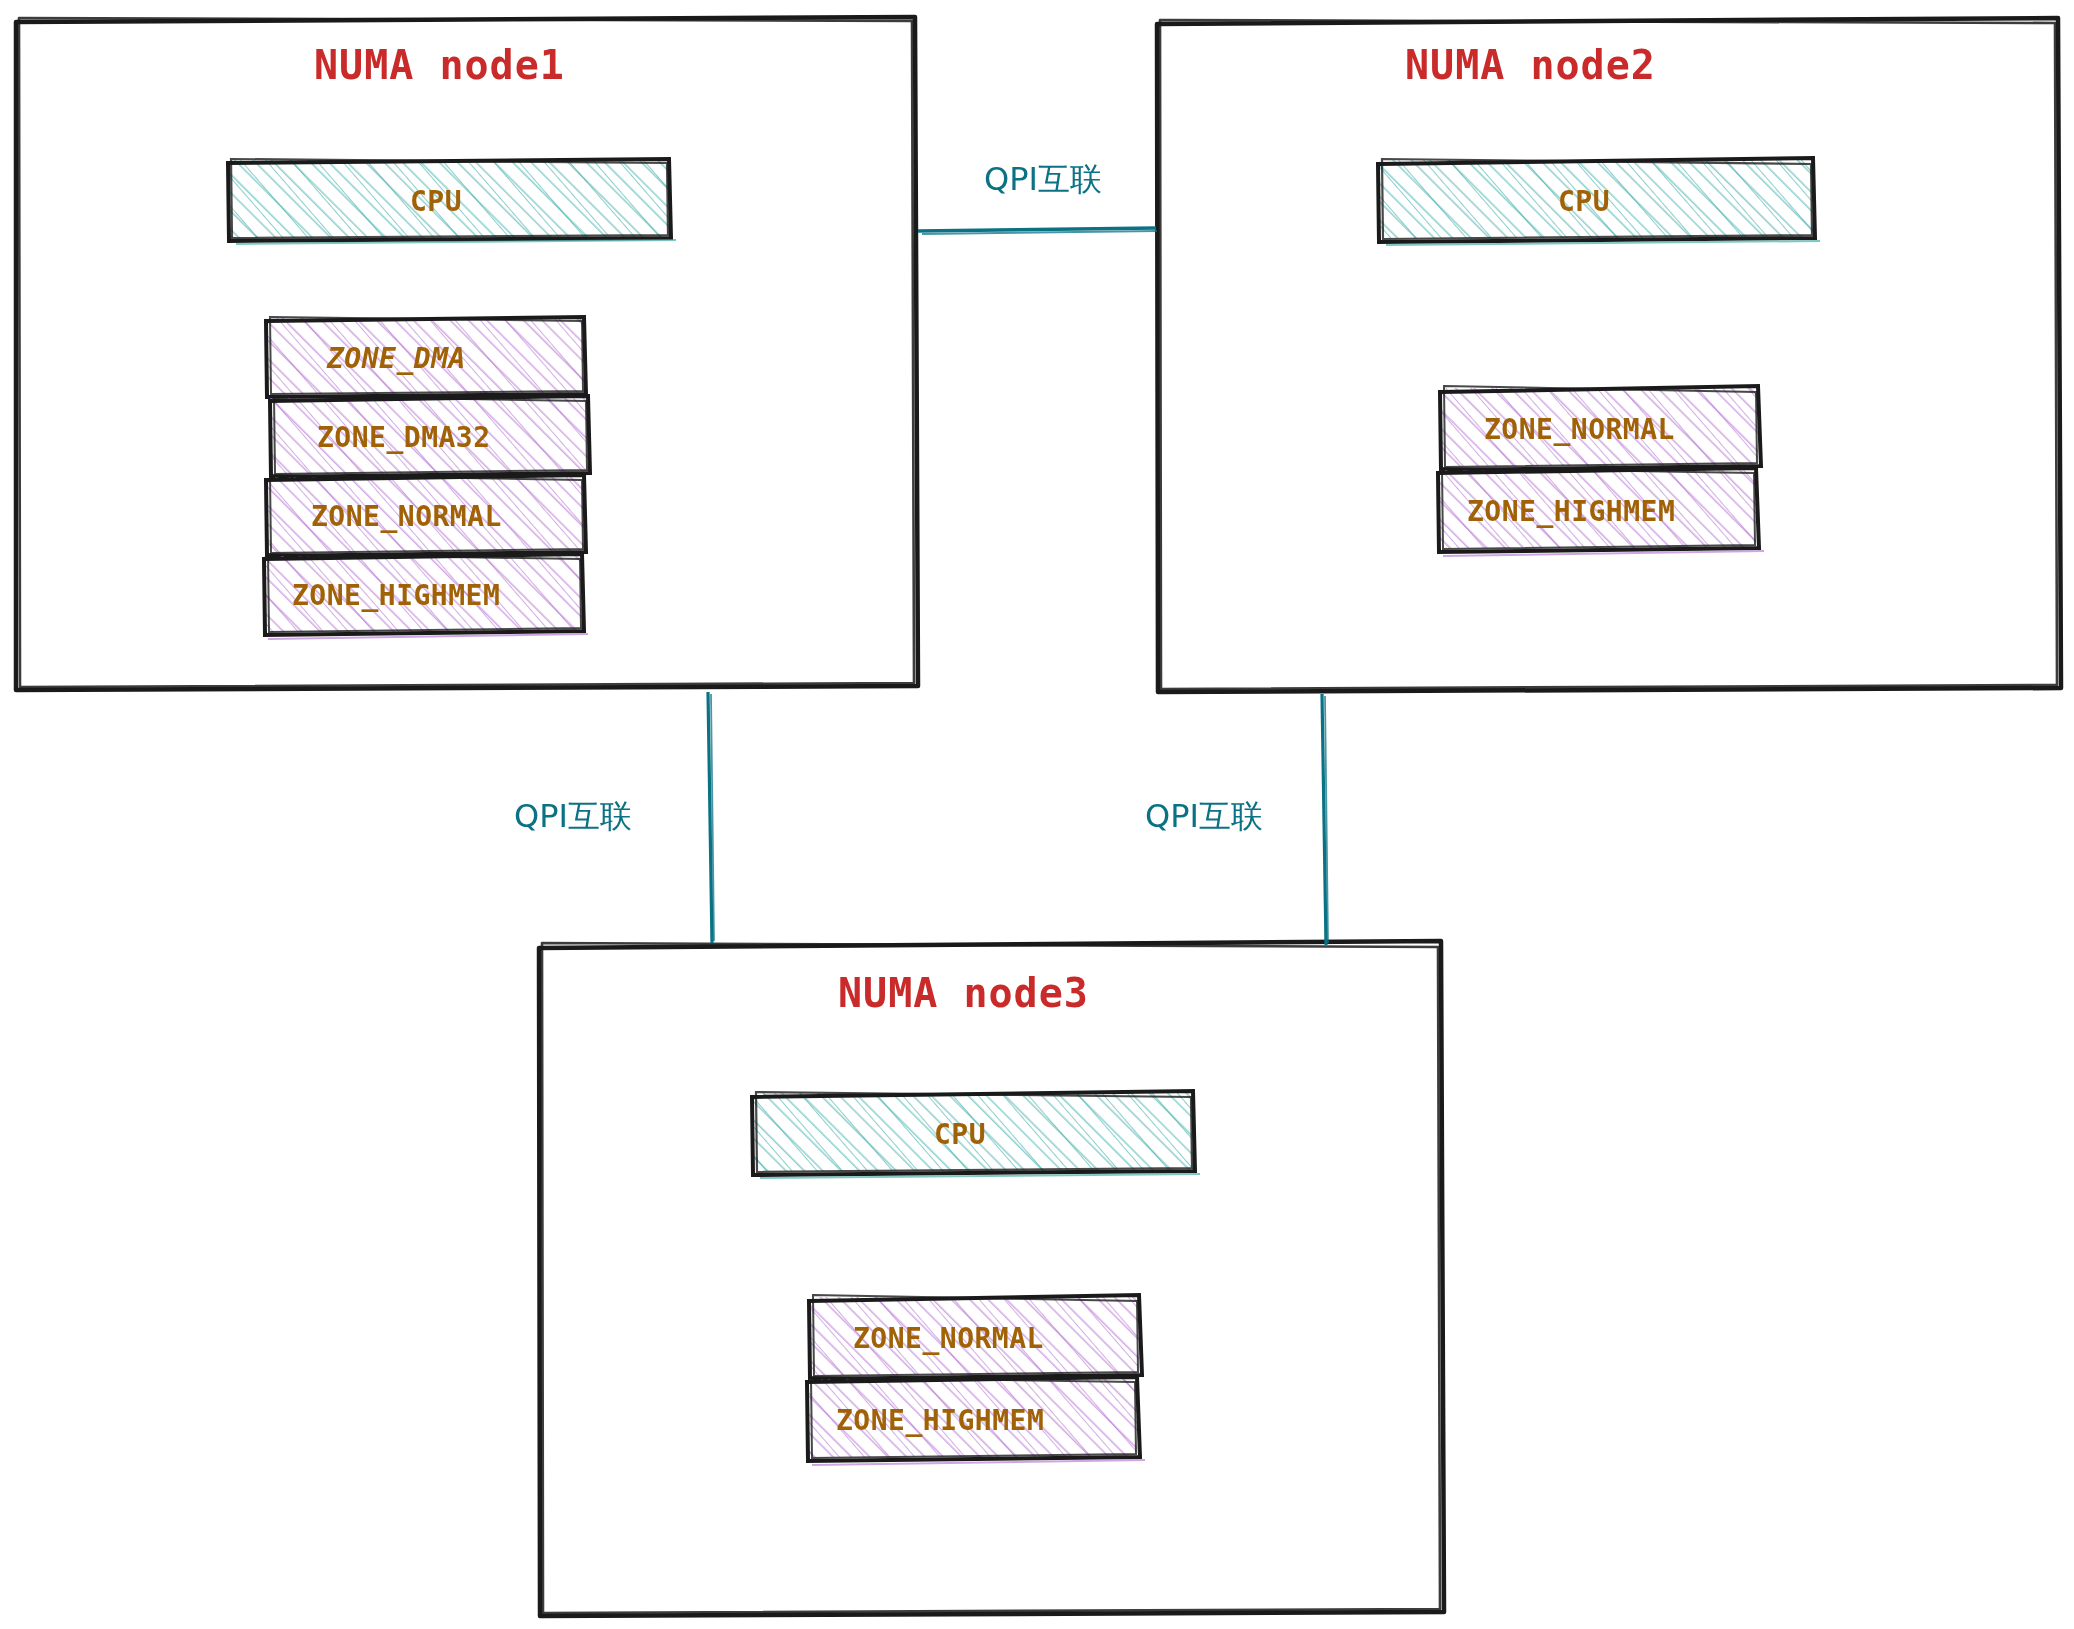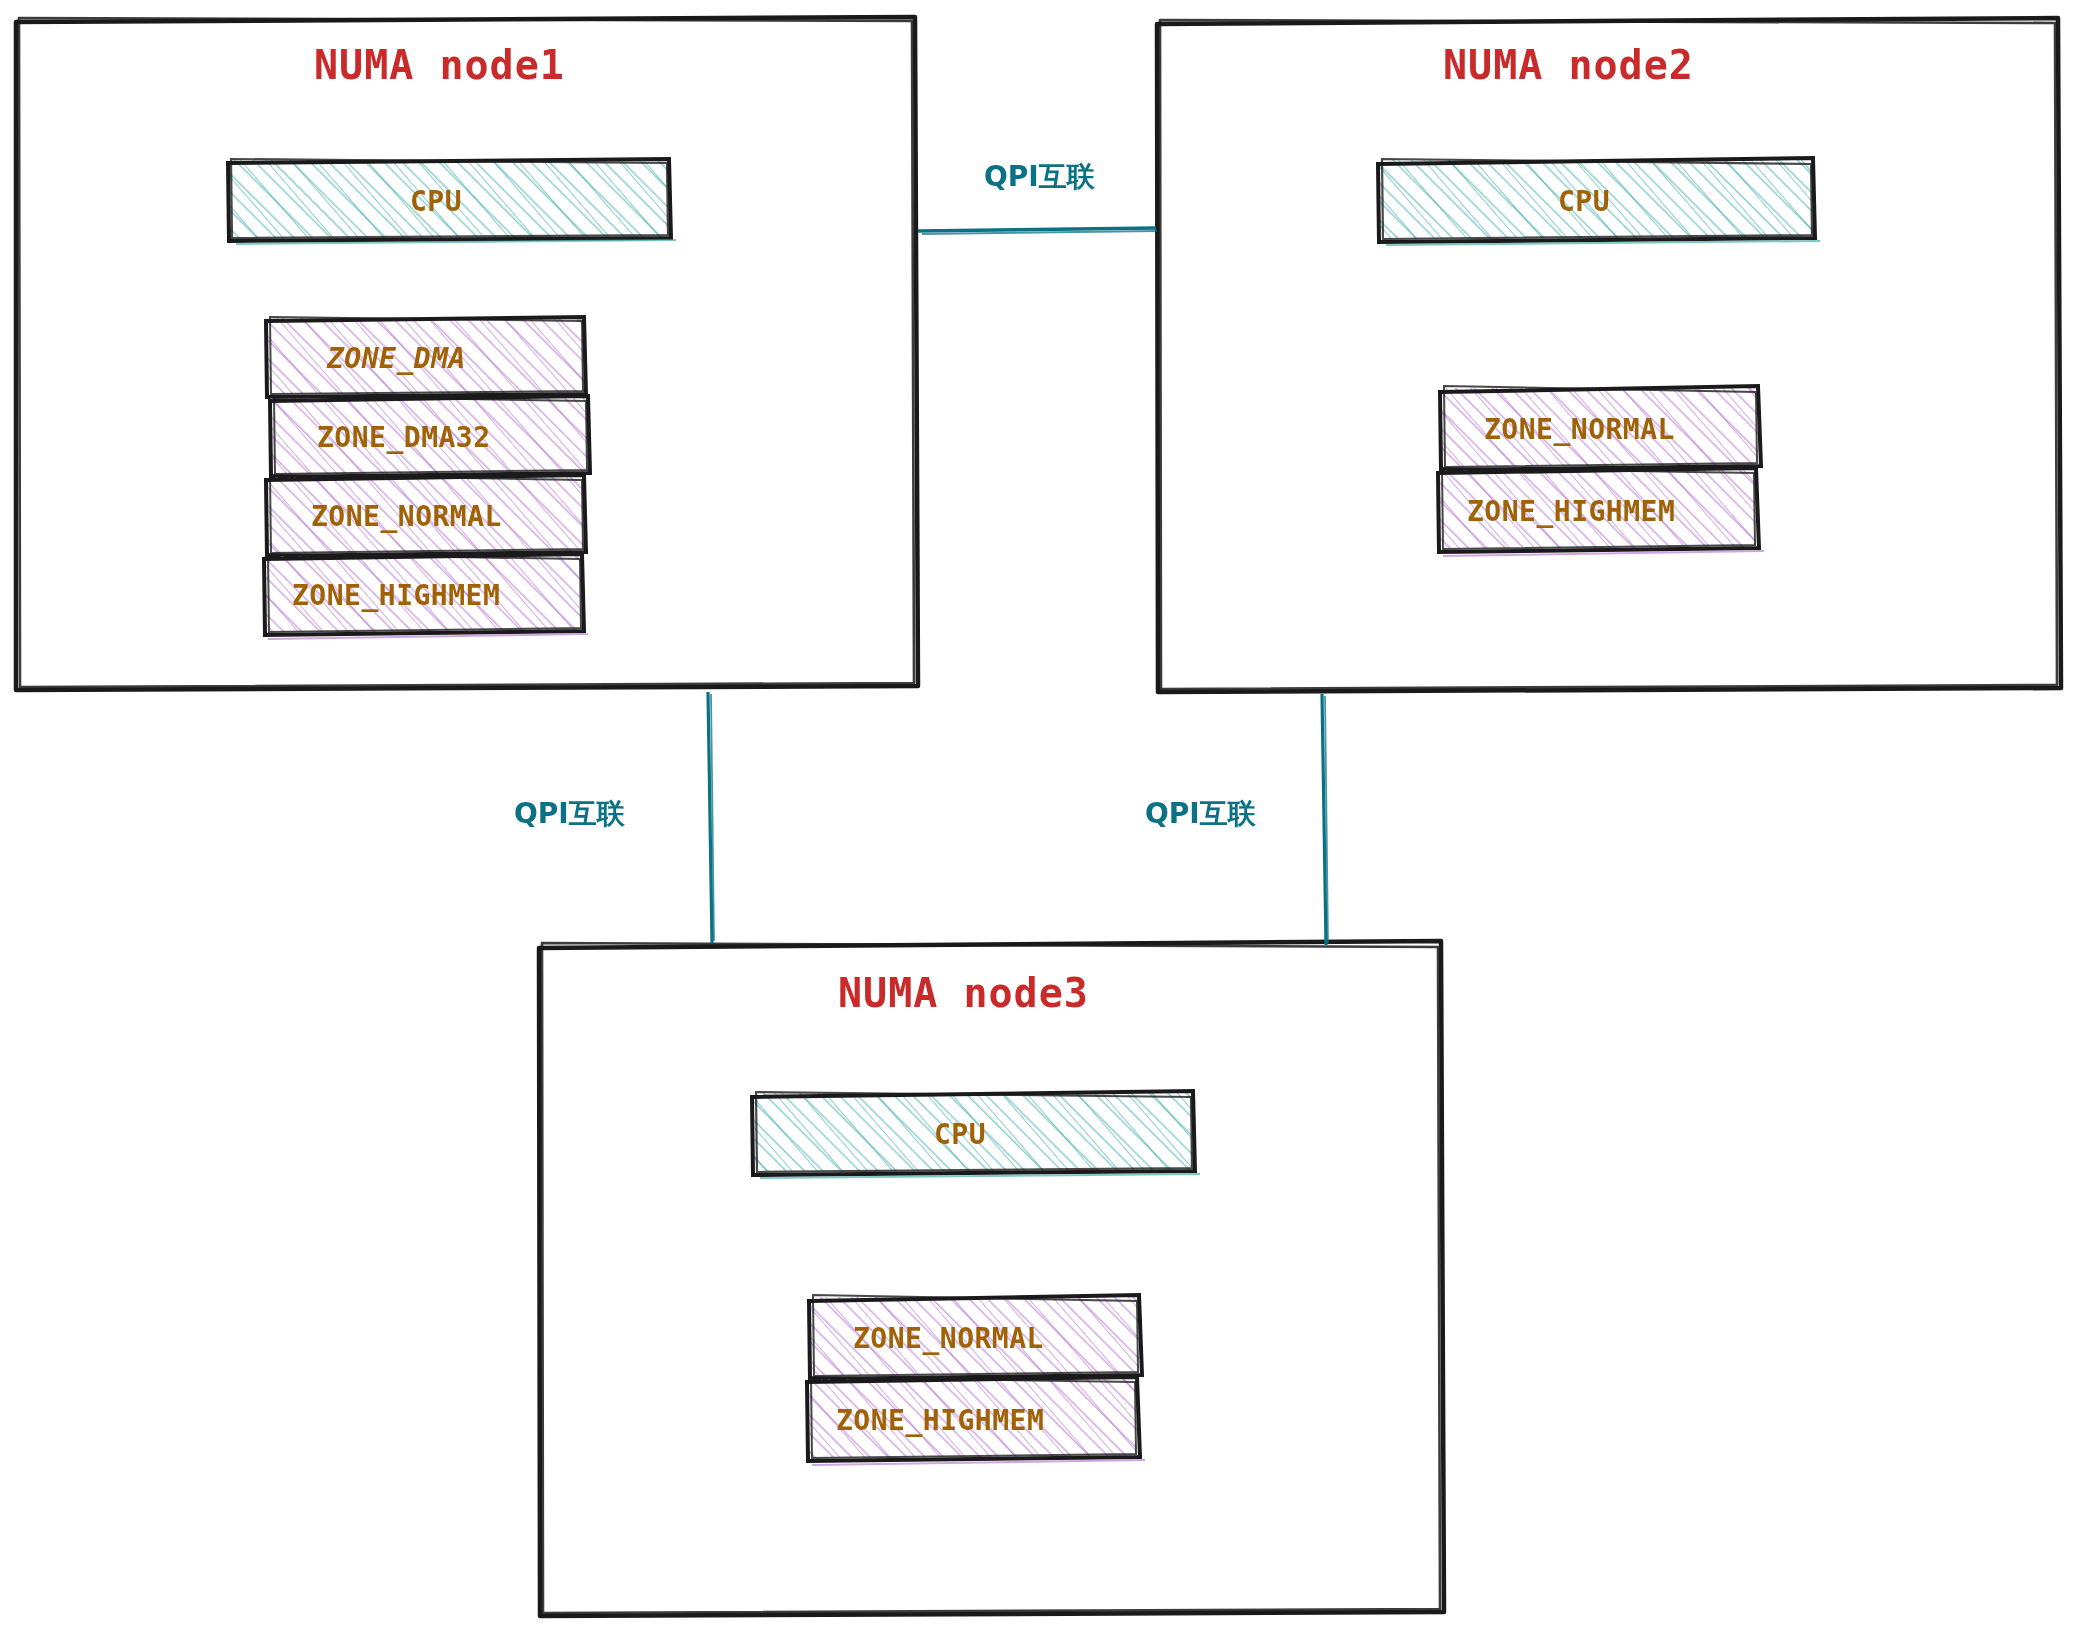--- a/index.html
+++ b/index.html
@@ -26,22 +26,22 @@
   .box-label{
     color:#a16207;
     font-family:"DejaVu Sans Mono","Liberation Mono",monospace;
     font-size:28px;
     font-weight:600;
     letter-spacing:0.5px;
   }
   .qpi-label{
     color:#0b7285;
     font-family:"DejaVu Sans","Liberation Sans",sans-serif;
-    font-size:28px;
-    font-weight:700;
+    font-size:32px;
+    font-weight:400;
   }
 </style>
 </head>
 <body>
 
 <div id="canvas">
 
   <svg id="sketch" viewBox="0 0 2074 1629" xmlns="http://www.w3.org/2000/svg">
     <defs>
 
@@ -164,21 +164,21 @@
     </g>
   </svg>
 
   <div class="lbl node-title" style="left:314px;top:42px;">NUMA node1</div>
   <div class="lbl box-label" style="left:410px;top:185px;">CPU</div>
   <div class="lbl box-label" style="left:327px;top:342px;font-style:italic;">ZONE_DMA</div>
   <div class="lbl box-label" style="left:317px;top:421px;text-align:right;">ZONE_DMA32</div>
   <div class="lbl box-label" style="left:311px;top:500px;">ZONE_NORMAL</div>
   <div class="lbl box-label" style="left:292px;top:579px;">ZONE_HIGHMEM</div>
 
-  <div class="lbl node-title" style="left:1443px;top:42px;">NUMA node2</div>
+  <div class="lbl node-title" style="left:1405px;top:42px;">NUMA node2</div>
   <div class="lbl box-label" style="left:1558px;top:185px;">CPU</div>
   <div class="lbl box-label" style="left:1484px;top:413px;">ZONE_NORMAL</div>
   <div class="lbl box-label" style="left:1467px;top:495px;">ZONE_HIGHMEM</div>
 
   <div class="lbl node-title" style="left:838px;top:970px;text-align:right;">NUMA node3</div>
   <div class="lbl box-label" style="left:934px;top:1118px;">CPU</div>
   <div class="lbl box-label" style="left:853px;top:1322px;">ZONE_NORMAL</div>
   <div class="lbl box-label" style="left:836px;top:1404px;">ZONE_HIGHMEM</div>
 
   <div class="lbl qpi-label" style="left:984px;top:158px;">QPI互联</div>

